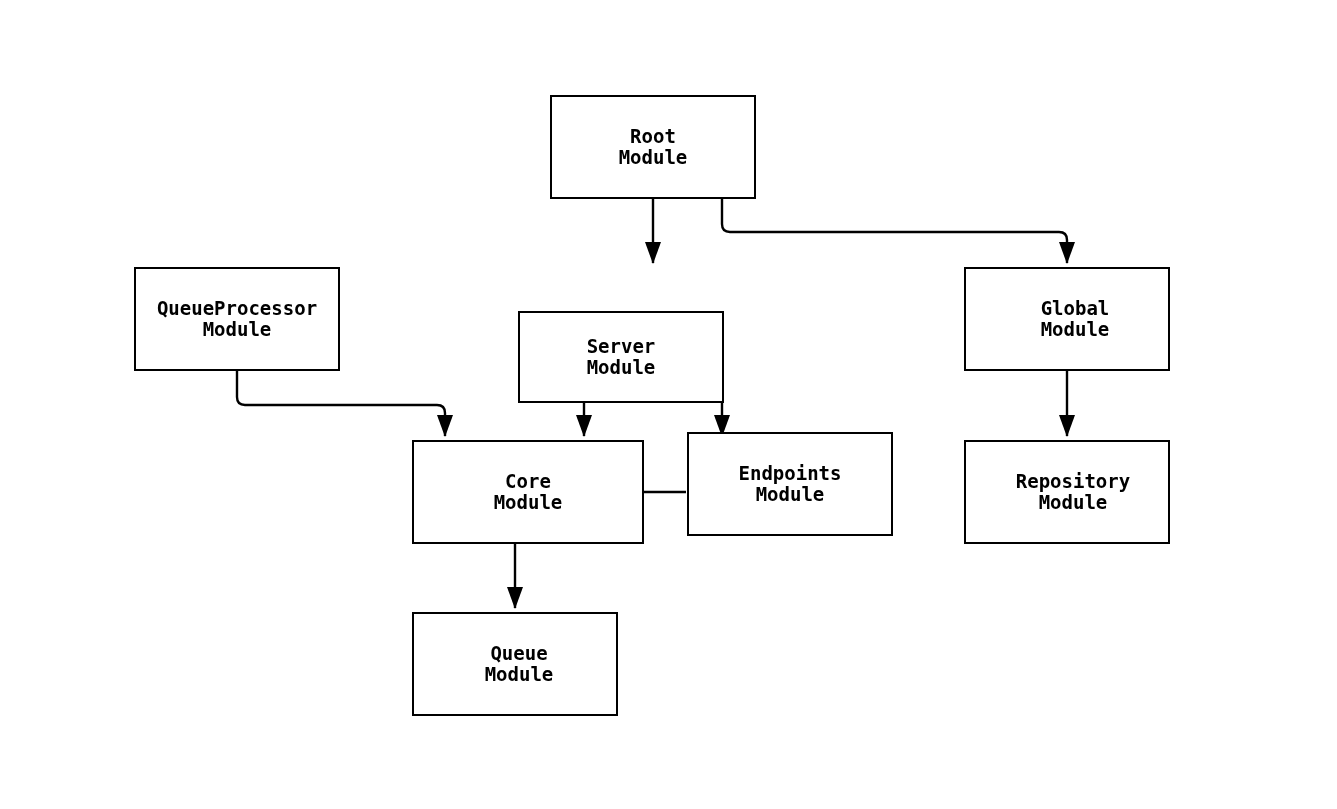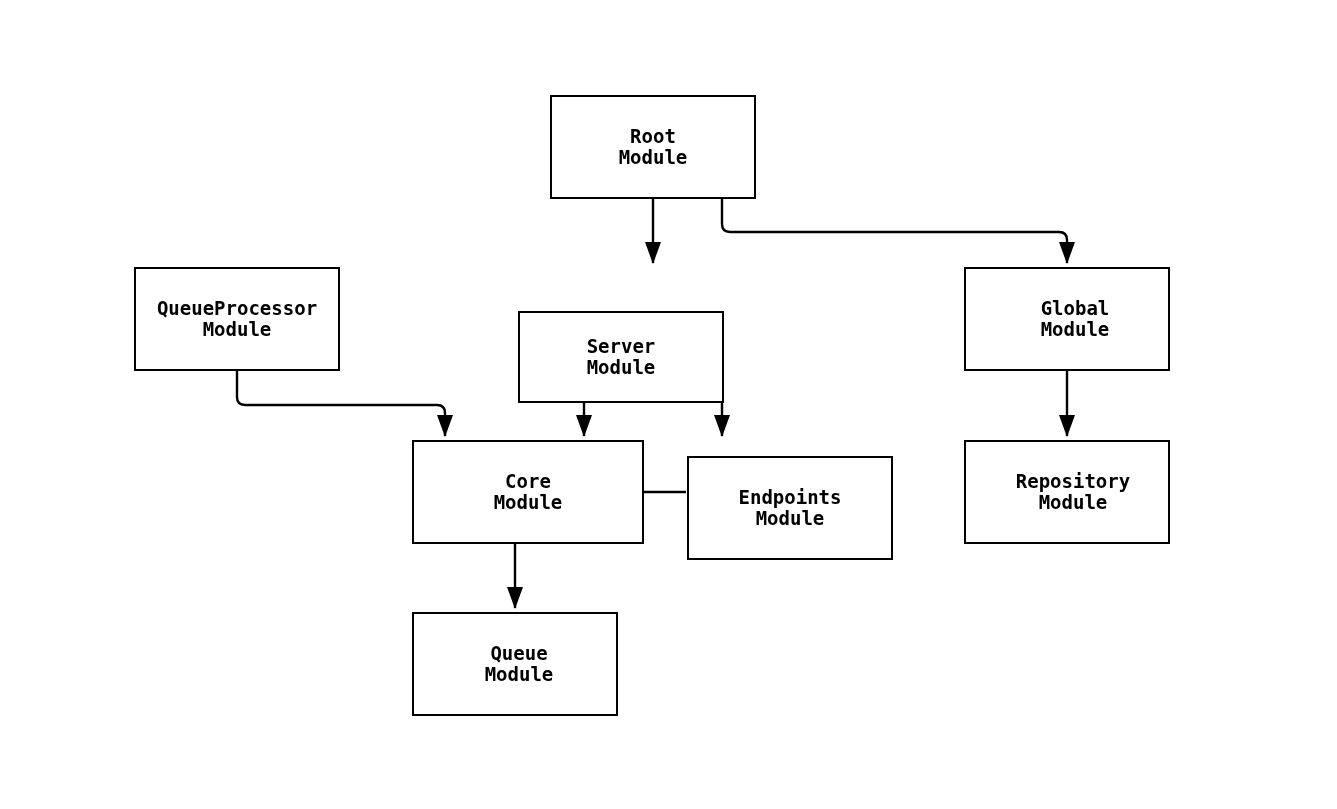--- a/index.html
+++ b/index.html
@@ -81,21 +81,21 @@
 Module</span>
       </div>
       <div class="node" style="left: 964px; top: 267px; width: 206px; height: 104px; padding-left: 16px;">
         <span class="node-label">Global
 Module</span>
       </div>
       <div class="node" style="left: 412px; top: 440px; width: 232px; height: 104px;">
         <span class="node-label">Core
 Module</span>
       </div>
-      <div class="node" style="left: 687px; top: 456px; width: 206px; height: 104px;">
+      <div class="node" style="left: 687px; top: 432px; width: 206px; height: 104px;">
         <span class="node-label">Endpoints
 Module</span>
       </div>
       <div class="node" style="left: 964px; top: 440px; width: 206px; height: 104px; padding-left: 12px;">
         <span class="node-label">Repository
 Module</span>
       </div>
       <div class="node" style="left: 412px; top: 612px; width: 206px; height: 104px; padding-left: 8px;">
         <span class="node-label">Queue
 Module</span>

